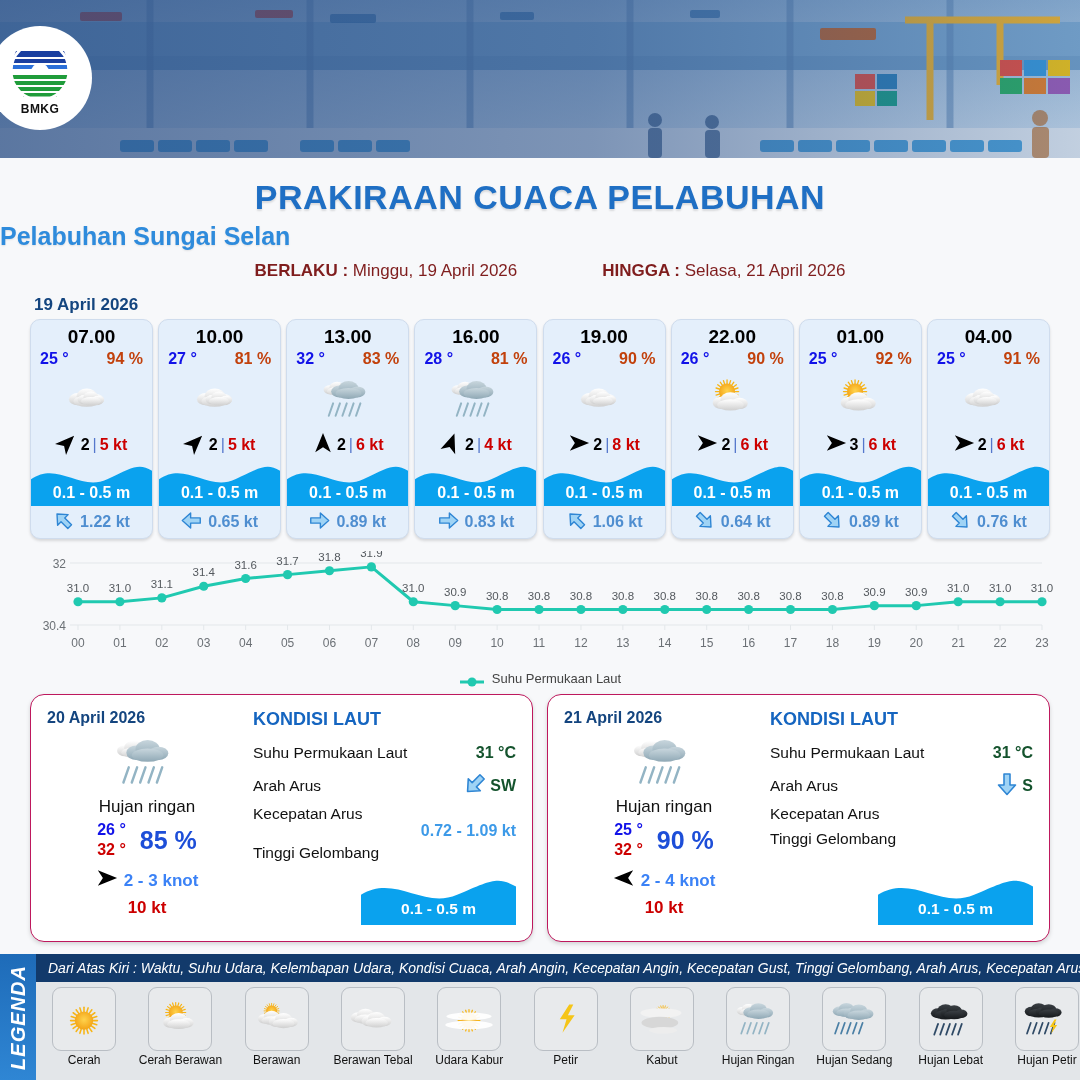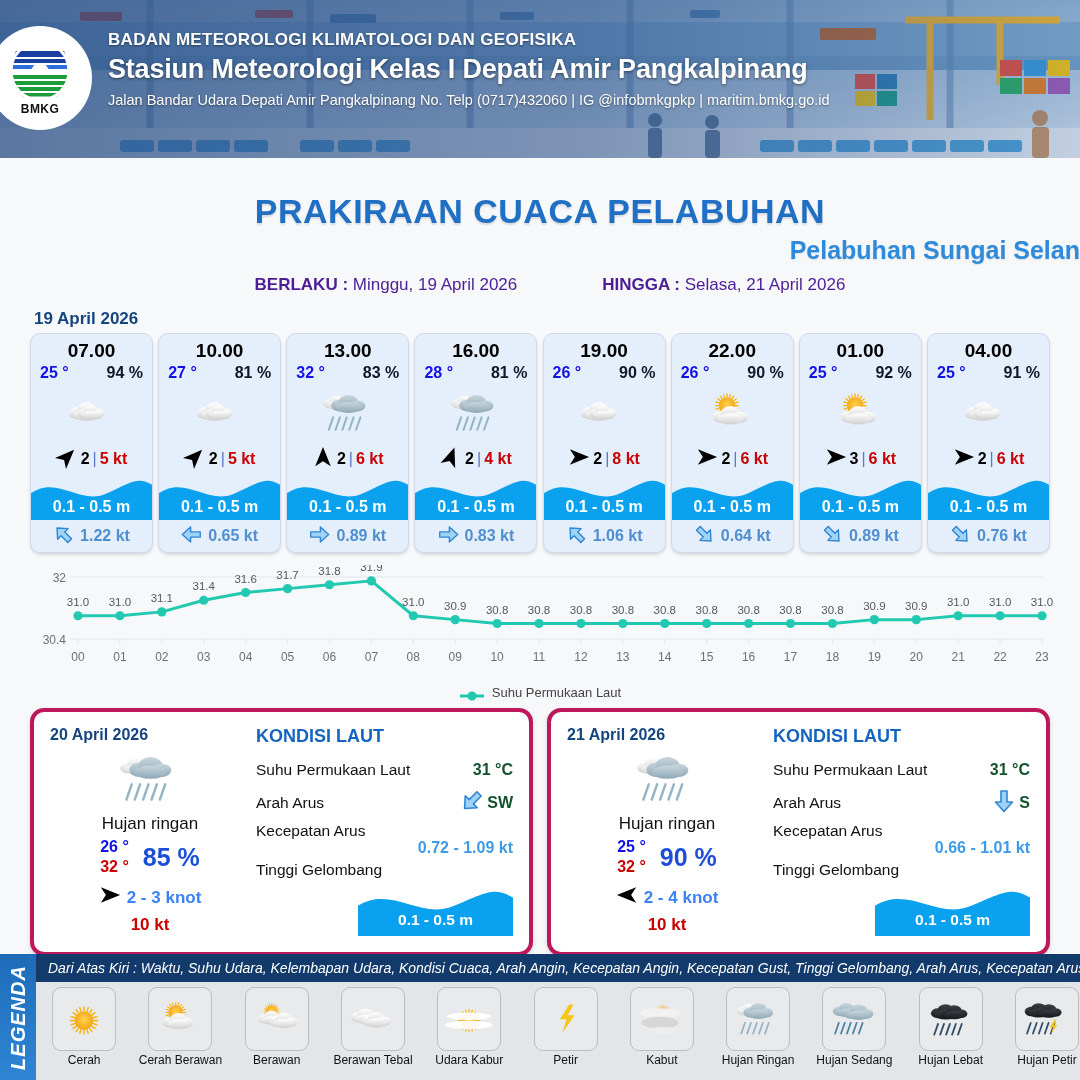--- a/index.html
+++ b/index.html
@@ -31,51 +31,51 @@
     position:absolute; bottom:-1px; left:0; right:0; text-align:center;
     font-size:12px; font-weight:bold; color:#111; letter-spacing:.4px;
   }
   .hdr-text { position:absolute; left:108px; top:30px; z-index:4; }
   .hdr-l1 { font-size:17px; font-weight:bold; color:#fff; letter-spacing:.3px; text-shadow:0 1px 2px rgba(0,0,0,.45); }
   .hdr-l2 { font-size:27px; font-weight:bold; color:#fff; margin-top:4px; letter-spacing:-.2px; text-shadow:0 1px 3px rgba(0,0,0,.5); }
   .hdr-l3 { font-size:14.5px; color:#fff; margin-top:7px; text-shadow:0 1px 2px rgba(0,0,0,.45); }
 
   
   .title-main {
-    text-align:center; margin-top:34px;
+    text-align:center; margin-top:20px;
     font-size:34px; font-weight:bold; color:#1f6fc4; letter-spacing:.5px;
     text-shadow:0 2px 2px rgba(0,0,0,.12);
   }
   .title-sub {
-    text-align:right; margin-top:5px;
+    text-align:left; margin-top:5px;
     font-size:25px; font-weight:bold; color:#2e8bdc;
     text-shadow:0 1px 2px rgba(0,0,0,.10);
   }
   .valid-row {
     display:flex; justify-content:center; gap:85px;
-    margin-top:10px; font-size:17px; color:#4c1d95;padding-left:20px;
+    margin-top:10px; font-size:17px; color:#7f1d1d;padding-left:20px;
   }
   .valid-row b { font-weight:bold; }
 
   
   .date-label {
     margin:14px 0 4px 34px; font-size:17px; font-weight:bold; color:#14457f;
   }
   .cards {
     display:flex; gap:5px; padding:0 30px; justify-content:space-between;
   }
   .card {
     width:123px; background:#e4effb; border-radius:10px;
     border:1px solid #cfdced; box-shadow:0 2px 3px rgba(0,0,0,.13);
     overflow:hidden; position:relative; padding-top:6px;
   }
   .c-time { text-align:center; font-size:19px; font-weight:bold; color:#000; }
   .c-metrics { display:flex; justify-content:space-between; padding:2px 9px 0 9px; }
   .c-temp { font-size:16px; font-weight:bold; color:#1212e8; }
-  .c-hum  { font-size:16px; font-weight:bold; color:#0f172a; }
+  .c-hum  { font-size:16px; font-weight:bold; color:#c2410c; }
   .c-icon { height:62px; display:flex; align-items:center; justify-content:center; }
   .c-wind {
     display:flex; align-items:center; justify-content:center; gap:3px;
     height:30px; font-size:16px; font-weight:bold; color:#000;
   }
   .c-wind .sep { color:#5577cc; font-weight:normal; }
   .c-gust { color:#cc0000; }
   .wave-block { position:relative; height:46px; }
   .wave-svg { position:absolute; top:0; left:0; }
   .wave-text {
@@ -91,21 +91,21 @@
   .chart-wrap { position:relative; margin:12px 26px 0 26px; height:118px; }
   .chart-legend {
     display:flex; align-items:center; justify-content:center; gap:7px;
     margin-top:2px; font-size:13px; color:#444;
   }
   .leg-dot { width:26px; height:8px; position:relative; }
 
   
   .daypanels { display:flex; gap:14px; padding:0 30px; margin-top:8px; }
   .daypanel {
-    flex:1; background:#fff; border-radius:14px; border:4px solid #be185d;
+    flex:1; background:#fff; border-radius:14px; border:1px solid #be185d;
     box-shadow:0 2px 4px rgba(0,0,0,.15);
     height:248px; position:relative; padding:14px 16px;
     display:flex;
   }
   .dp-left { width:200px; text-align:center; position:relative; }
   .dp-date { font-size:16px; font-weight:bold; color:#14457f; text-align:left; }
   .dp-icon { height:66px; display:flex; align-items:center; justify-content:center; margin-top:2px; }
   .dp-cond { font-size:17px; color:#111; margin-top:2px; }
   .dp-temps { display:flex; align-items:center; justify-content:center; gap:14px; margin-top:4px; }
   .dp-tcol { text-align:left; }
@@ -246,25 +246,20 @@
           <path d="M10 40 h52 v4 H10 z" fill="#1f9c3a"></path>
           <path d="M13 46 h46 v4 H13 z" fill="#1f9c3a"></path>
           <path d="M19 52 h34 v3.5 H19 z" fill="#1f9c3a"></path>
           <circle cx="36" cy="30" r="29" fill="none" stroke="#ffffff" stroke-width="3"></circle>
         </g>
       </svg>
       <div class="logo-label">BMKG</div>
     </div>
   </div>
 
-  <div class="hdr-text">
-    <div class="hdr-l1">BADAN METEOROLOGI KLIMATOLOGI DAN GEOFISIKA</div>
-    <div class="hdr-l2">Stasiun Meteorologi Kelas I Depati Amir Pangkalpinang</div>
-    <div class="hdr-l3">Jalan Bandar Udara Depati Amir Pangkalpinang No. Telp (0717)432060 | IG @infobmkgpkp | maritim.bmkg.go.id</div>
-  </div>
 </div>
 
 <div class="title-main">PRAKIRAAN CUACA PELABUHAN</div>
 <div class="title-sub">Pelabuhan Sungai Selan</div>
 <div class="valid-row">
   <div>
     <b>BERLAKU :</b>
     <span>Minggu, 19 April 2026</span>
   </div>
   <div>
@@ -1087,21 +1082,20 @@
         <span class="dp-val" style="display:flex;align-items:center;gap:3px">
           <span><svg width="24" height="24" viewBox="0 0 24 24" style="transform:rotate(90deg)">
     <path d="M2 9 h11 V3.5 L22.5 12 L13 20.5 V15 H2 Z" fill="#9fd3f5" stroke="#2f86d4" stroke-width="1.6" stroke-linejoin="round"></path>
               </svg></span>
           <span>S</span>
         </span>
       </div>
       <div class="dp-row" style="min-height:24px">
         <span>Kecepatan Arus</span>
       </div>
-      <div class="dp-speed">0.66  - 1.01 kt</div>
       <div class="dp-row" style="min-height:26px">
         <span>Tinggi Gelombang</span>
       </div>
       <div class="dp-wave">
         <svg class="wave-svg" width="155" height="52" viewBox="0 0 155 52" preserveAspectRatio="none">
     <path d="M0 21.84 C 34.1 1.04, 62 36.4, 96.1 21.84
              S 136.4 3.12, 155 13.52 L 155 52 L 0 52 Z" fill="#0aa2ee"></path>
           </svg>
         <div class="dp-wave-text">0.1 - 0.5 m</div>
       </div>

